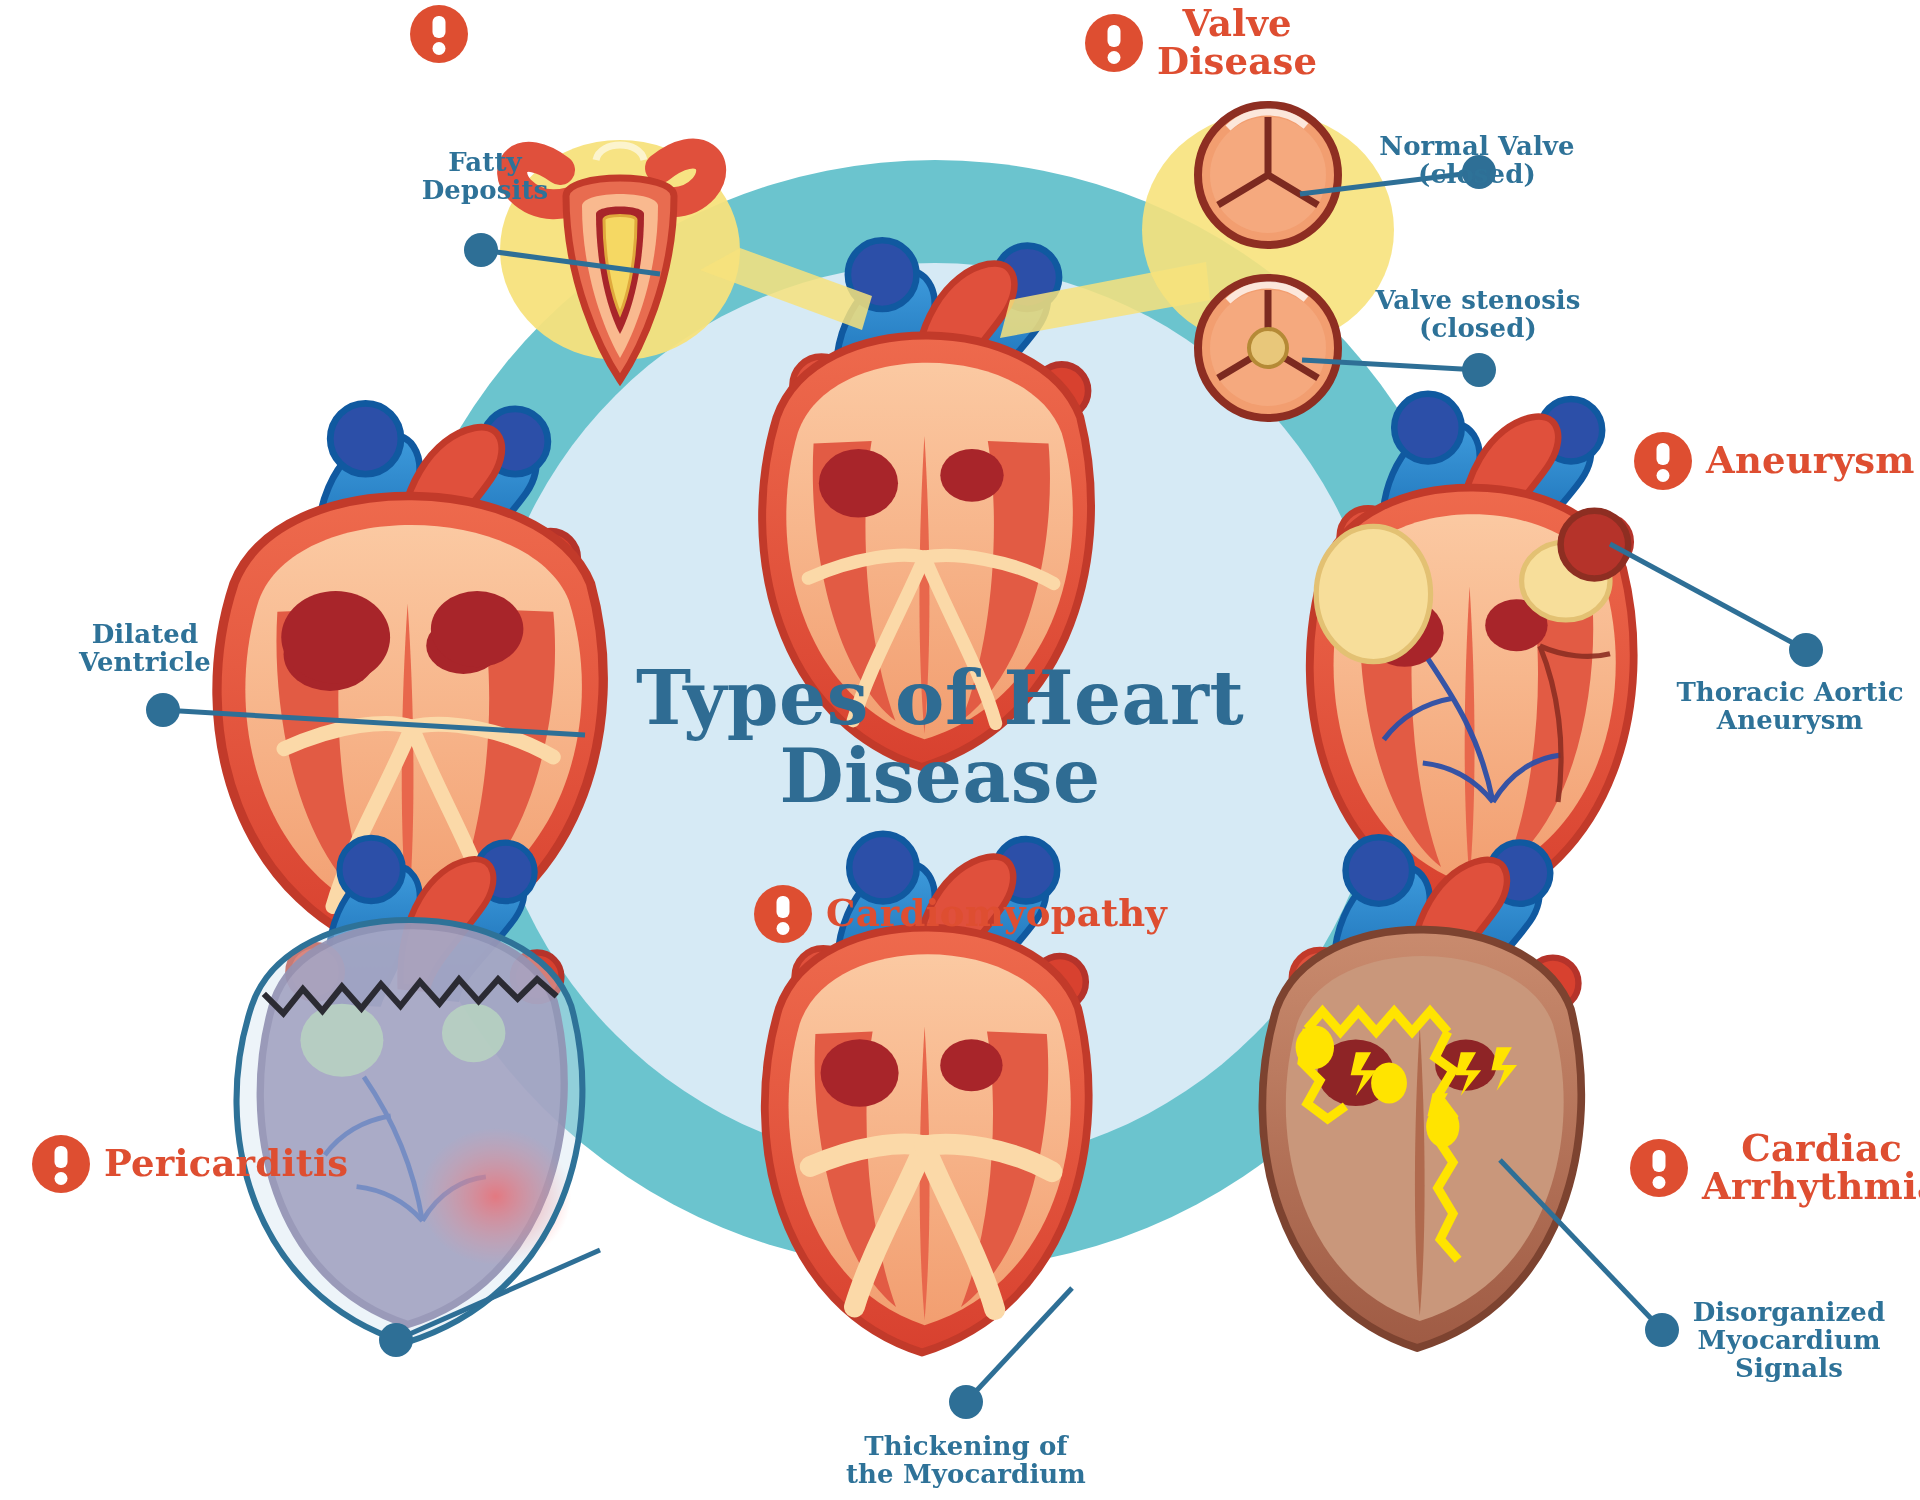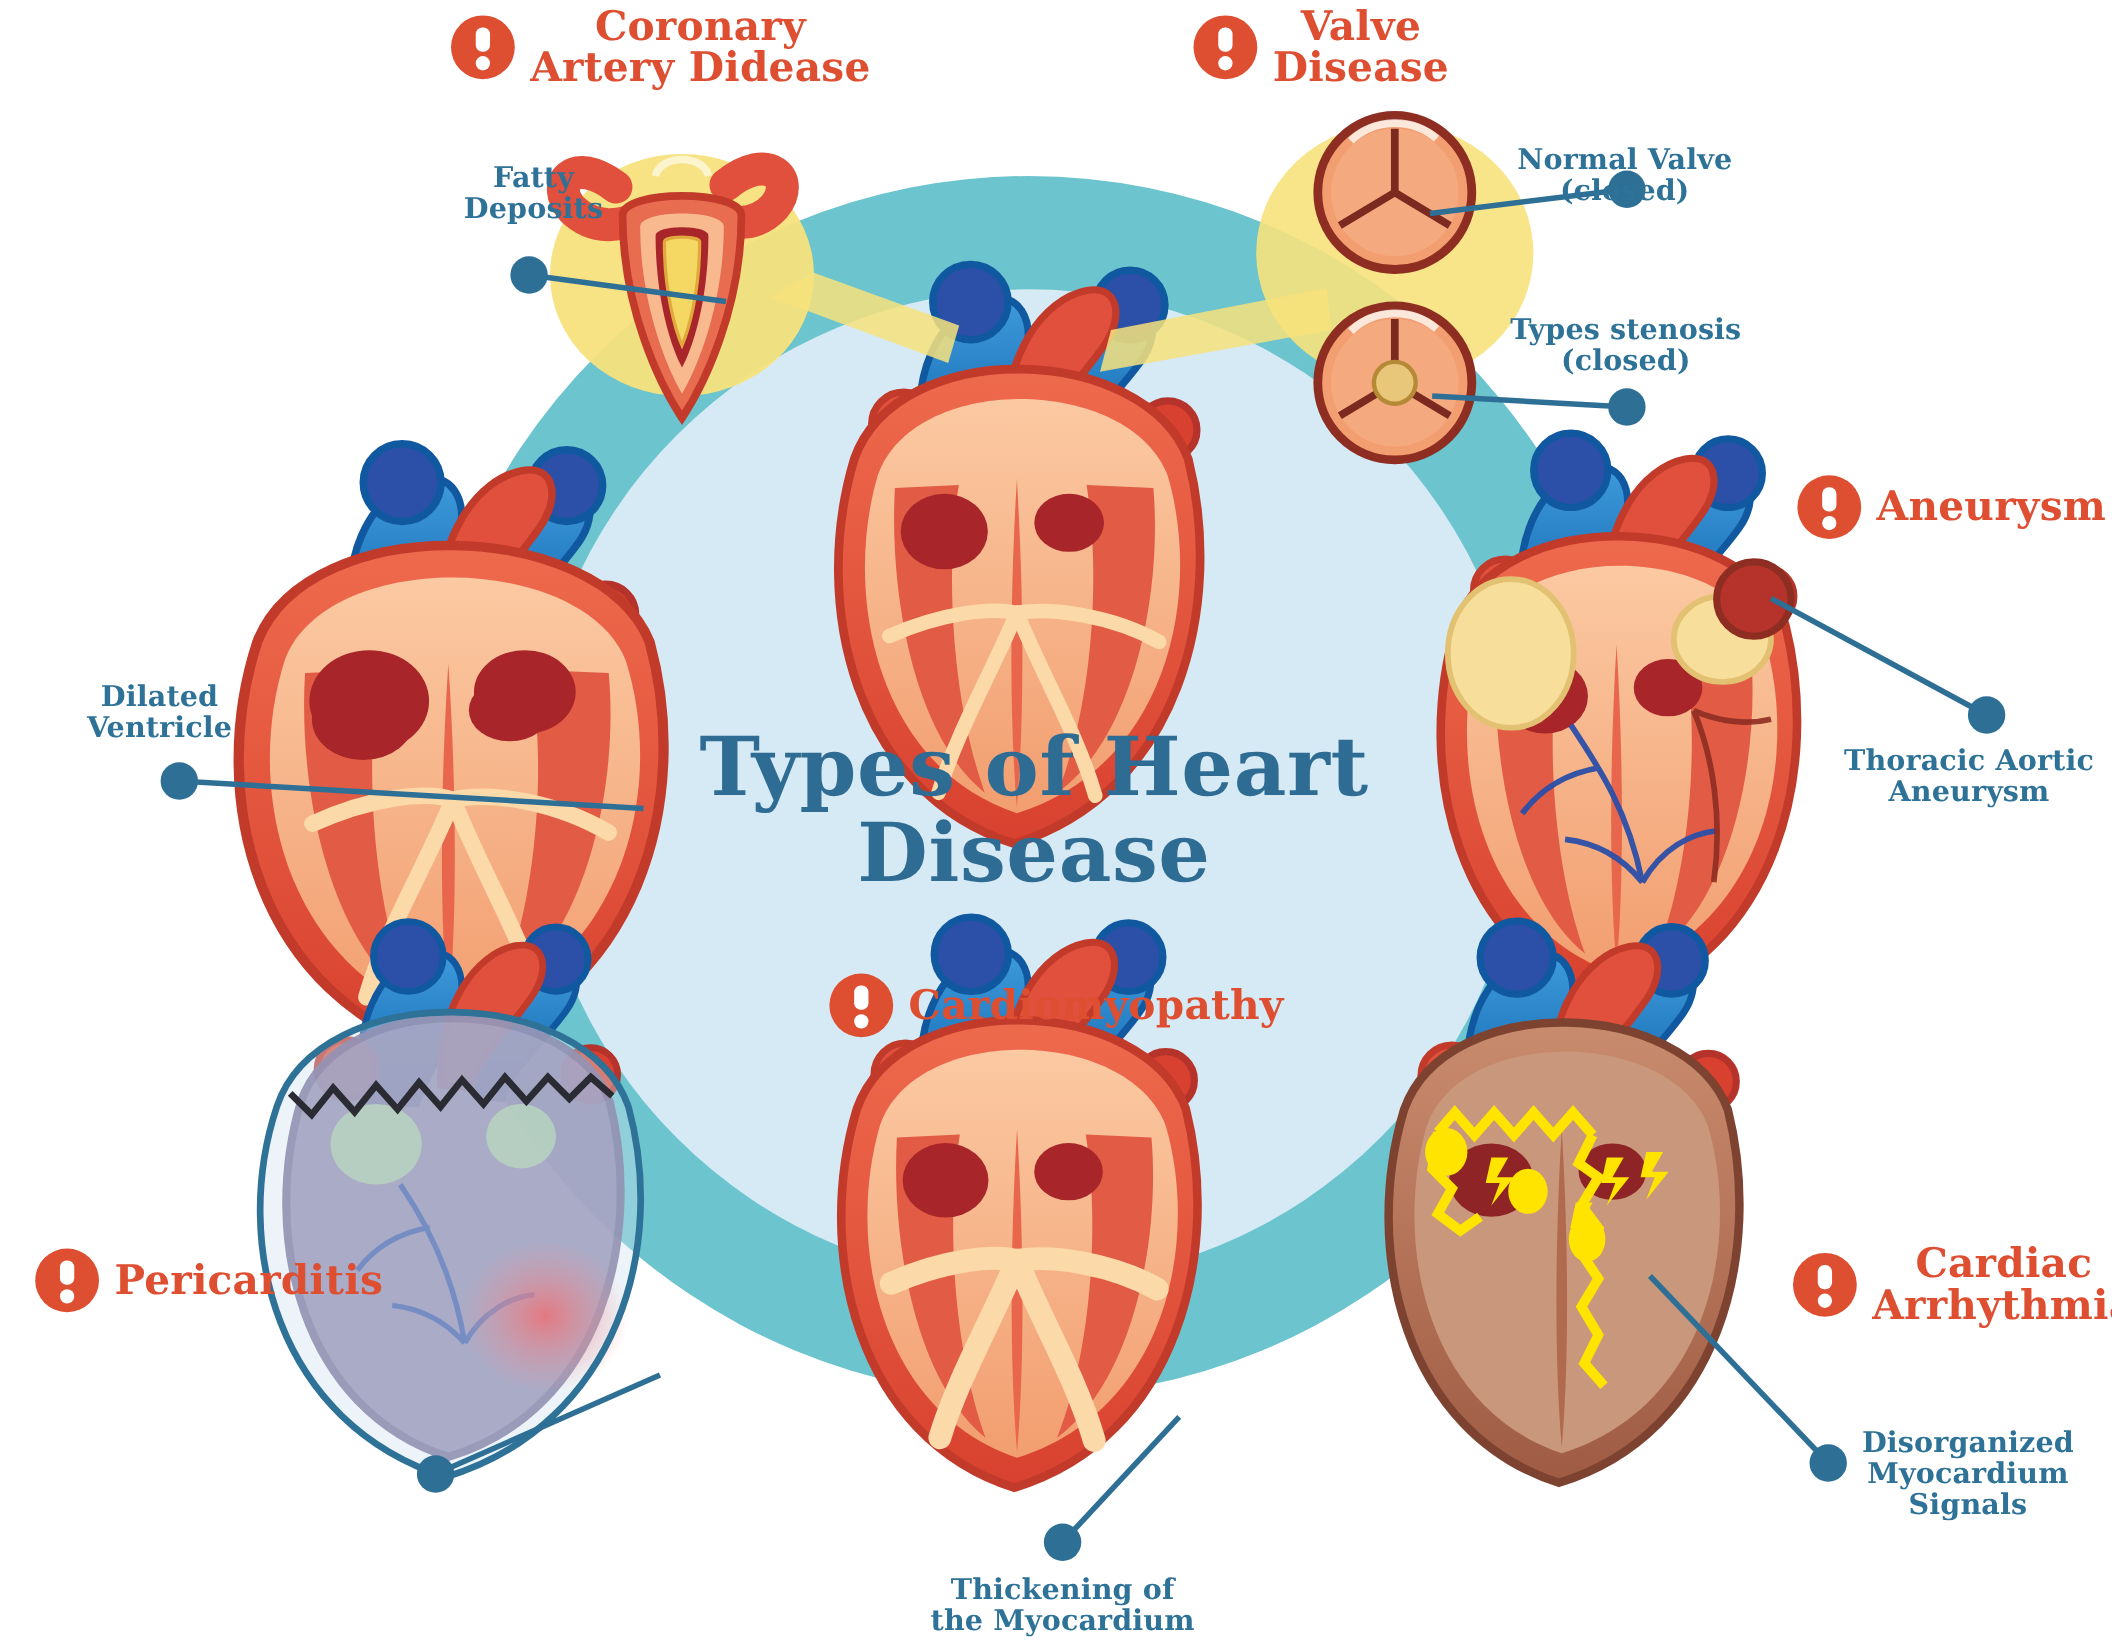--- a/index.html
+++ b/index.html
@@ -238,22 +238,20 @@
   </svg>
 
   <div class="title" style="left:620px;top:612px;width:640px;">Types of Heart
 Disease</div>
 
   <div class="dz" style="left:410px;top:5px;">
     <span class="badge">
         <i class="bar"></i>
         <i class="dot"></i>
       </span>
-    <span class="dztxt c">Coronary
-Artery Didease</span>
   </div>
 
   <div class="dz" style="left:1085px;top:5px;">
     <span class="badge">
         <i class="bar"></i>
         <i class="dot"></i>
       </span>
     <span class="dztxt c">Valve
 Disease</span>
   </div>
@@ -291,21 +289,21 @@
     <span class="dztxt l">Pericarditis</span>
   </div>
 
 
   <div class="cal c" style="left:390px;top:148px;width:190px;">Fatty
 Deposits</div>
 
   <div class="cal c" style="left:1352px;top:108px;width:250px;margin-top:24px;">Normal Valve
 (closed)</div>
 
-  <div class="cal c" style="left:1348px;top:286px;width:260px;">Types stenosis
+  <div class="cal c" style="left:1348px;top:286px;width:260px;">Valve stenosis
 (closed)</div>
 
   <div class="cal c" style="left:1668px;top:678px;width:244px;">Thoracic Aortic
 Aneurysm</div>
 
   <div class="cal c" style="left:1662px;top:1298px;width:254px;">Disorganized
 Myocardium Signals</div>
 
   <div class="cal c" style="left:818px;top:1432px;width:296px;">Thickening of
 the Myocardium</div>

